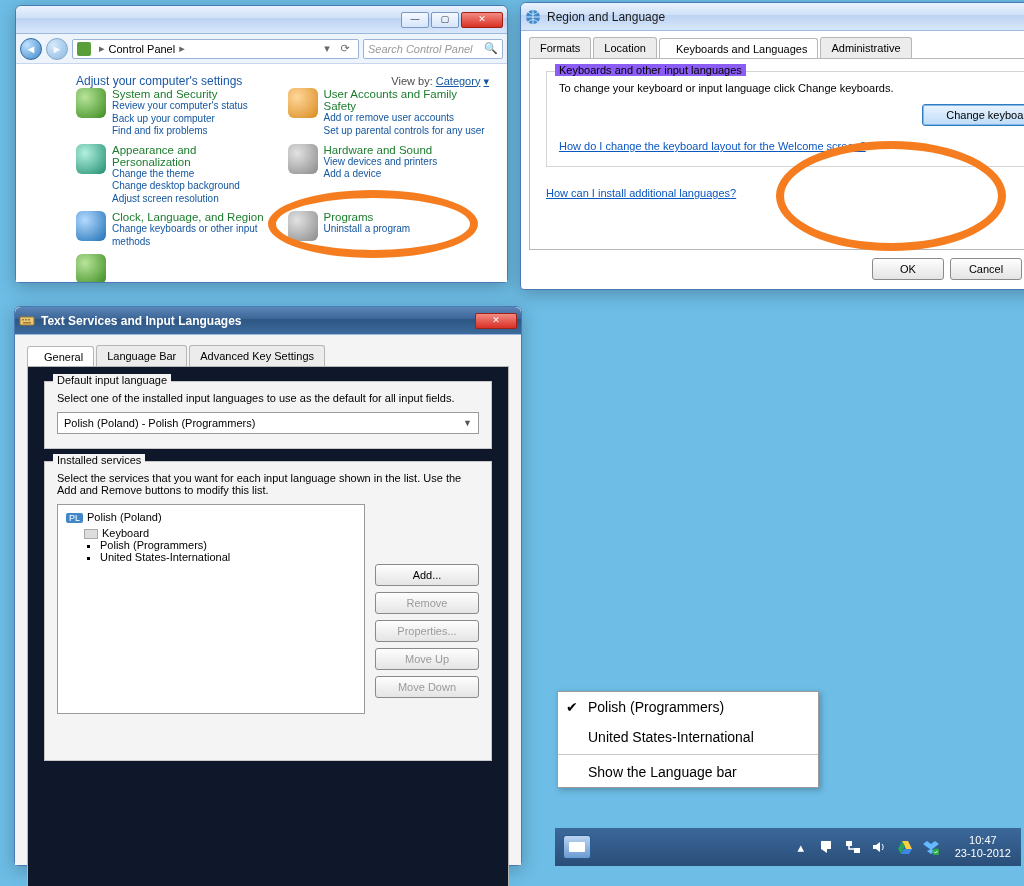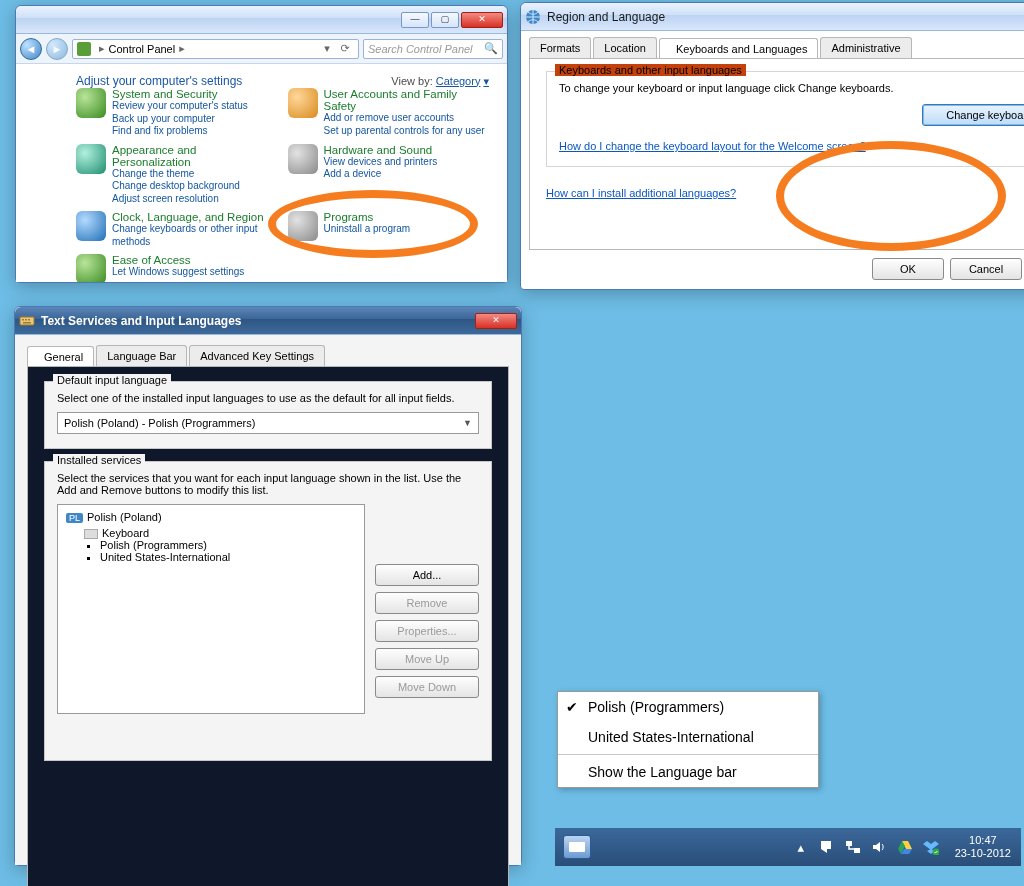--- a/index.html
+++ b/index.html
@@ -42,21 +42,21 @@
 .cp-text .sub{font-size:10px;color:#1557a0;cursor:pointer;display:block;line-height:1.25;}
 .orange-circle{position:absolute;border:8px solid #f57c1f;border-radius:50%;pointer-events:none;}
 
 
 #rl { left: 520px; top: 2px; width: 591px; height: 288px; }
 .tabs{display:flex;padding:6px 8px 0 8px;background:#fff;}
 .tab{font-size:11px;padding:4px 10px;border:1px solid #b7b7b7;border-bottom:none;background:#ececec;margin-right:2px;border-radius:3px 3px 0 0;cursor:pointer;}
 .tab.active{background:#fff;position:relative;top:1px;padding-left:16px;}
 .tabpanel{border:1px solid #b7b7b7;margin:0 8px 8px 8px;padding:12px 16px;background:#fff;font-size:11px;height:192px;position:relative;}
 .groupbox{border:1px solid #d5d5d5;padding:10px 12px 14px 12px;position:relative;}
-.groupbox .legend{position:absolute;top:-8px;left:8px;background:#c2410c;padding:0 4px;font-size:11px;}
+.groupbox .legend{position:absolute;top:-8px;left:8px;background:#8b5cf6;padding:0 4px;font-size:11px;}
 .dlg-btns{display:flex;justify-content:flex-end;gap:6px;padding:0 10px 8px 0;}
 .btn{min-width:72px;height:22px;font-size:11px;border:1px solid #8a8a8a;background:linear-gradient(#fefefe,#e4e4e4);border-radius:3px;cursor:pointer;}
 .btn.disabled{color:#9a9a9a;cursor:default;}
 .btn.primary{border:1px solid #2f7bbf;background:linear-gradient(#e9f4ff,#bedcf8);box-shadow:0 0 0 1px #86b7e8 inset;}
 .link{color:#0b57c2;text-decoration:underline;cursor:pointer;}
 
 
 #ts { left: 14px; top: 306px; width: 508px; height: 560px; }
 #ts .titlebar{background:linear-gradient(#5c86b7,#3b6596 45%,#2e5685 46%,#3d6a9b);color:#fff;}
 #ts .titlebar .title{color:#fff;font-weight:bold;}
@@ -173,24 +173,20 @@
         </div>
         <div class="cp-item">
           <div class="cp-icon grey"></div>
           <div class="cp-text">
             <div class="hd">Programs</div>
             <span class="sub">Uninstall a program</span>
           </div>
         </div>
         <div class="cp-item">
           <div class="cp-icon green"></div>
-          <div class="cp-text">
-            <div class="hd">Ease of Access</div>
-            <span class="sub">Let Windows suggest settings</span>
-          </div>
         </div>
       </div>
   </div>
   <div class="orange-circle" style="left:252px;top:184px;width:210px;height:68px;"></div>
 </div>
 
 <div class="window" id="rl">
   <div class="titlebar">
     <span class="icon">
       <svg viewBox="0 0 16 16" width="16" height="16">

